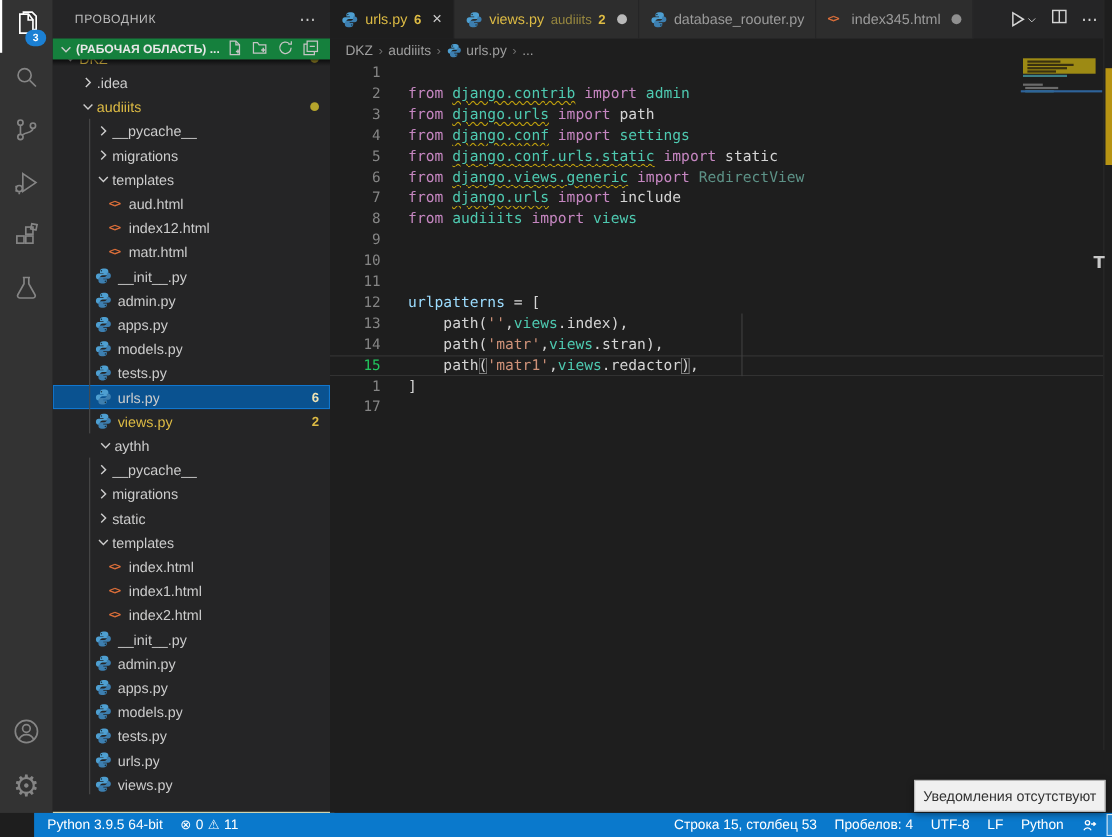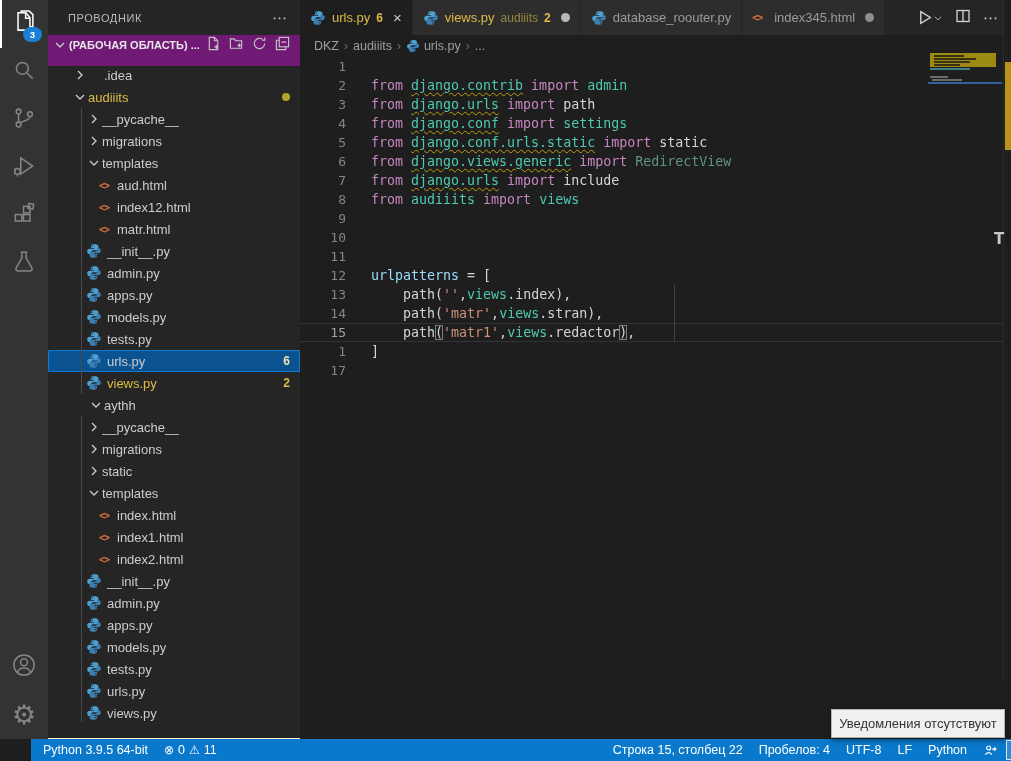--- a/index.html
+++ b/index.html
@@ -16,21 +16,21 @@
   .ab-item.active::before{content:"";position:absolute;left:0;top:0;width:2px;height:48px;background:#ffffff;}
   .ab-item svg{width:26px;height:26px;stroke:currentColor;fill:none;stroke-width:1.4;}
   .ab-badge{position:absolute;right:6px;bottom:6px;min-width:15px;height:15px;border-radius:9px;background:#1b80d4;color:#fff;
     font-size:9.5px;display:flex;align-items:center;justify-content:center;padding:0 2px;font-weight:bold;}
   .ab-gear{font-size:27px;line-height:1;color:#858585;}
   
   .sidebar{position:absolute;left:48px;top:0;width:252px;height:756px;background:#252526;color:#cccccc;}
   .sb-title{height:35px;display:flex;align-items:center;padding:0 12px 0 20px;font-size:11px;letter-spacing:.6px;color:#bbbbbb;}
   .sb-title .spacer{flex:1;}
   .sb-ellipsis{color:#c5c5c5;font-size:15px;letter-spacing:1px;cursor:pointer;}
-  .sb-section{height:19px;display:flex;align-items:center;padding:0 10px 12px 4px;font-size:11px;font-weight:bold;color:#e7e7e7;position:relative;z-index:3;background:#701a75;}
+  .sb-section{height:19px;display:flex;align-items:center;padding:0 10px 0 4px;font-size:11px;font-weight:bold;color:#e7e7e7;position:relative;z-index:3;background:#15803d;}
   .sb-section .chev{width:16px;height:16px;margin-right:1px;}
   .sb-section .lbl{white-space:nowrap;overflow:hidden;flex:1;}
   .sb-actions{display:flex;gap:8px;align-items:center;}
   .sb-actions svg{width:15px;height:15px;stroke:#c5c5c5;fill:none;stroke-width:1.2;cursor:pointer;}
   .sb-shadow{position:absolute;left:0;top:54px;width:252px;height:6px;background:linear-gradient(#000a,#0000);z-index:2;pointer-events:none;}
   .tree{position:absolute;left:0;top:54px;width:252px;height:668px;overflow:hidden;}
   .trow{height:22px;display:flex;align-items:center;font-size:13px;position:relative;cursor:pointer;white-space:nowrap;}
   .trow .chev{width:16px;height:16px;flex:none;}
   .trow .ficon{width:16px;height:16px;flex:none;margin-right:5px;display:flex;align-items:center;justify-content:center;}
   .trow .lbl{overflow:hidden;}
@@ -60,21 +60,21 @@
   .tabspace .more{color:#d4d4d4;font-size:15px;letter-spacing:1px;cursor:pointer;}
   .breadcrumb{height:22px;display:flex;align-items:center;font-size:12.5px;color:#9f9f9f;padding-left:14px;gap:5px;}
   .breadcrumb .sep{color:#6f6f6f;font-size:12px;}
   .bc-item{display:flex;align-items:center;gap:4px;cursor:pointer;}
   
   .code{position:absolute;left:0;top:57px;width:711px;bottom:0;font-family:"DejaVu Sans Mono","Liberation Mono",monospace;font-size:13.3px;}
   .cline{height:19px;line-height:19px;white-space:pre;position:relative;}
   .cline .ln{display:inline-block;width:46px;text-align:right;color:#858585;font-size:13px;}
   .cline .lc{position:absolute;left:71px;top:0;}
   .cline.cur{box-shadow:inset 0 1px 0 #323232, inset 0 -1px 0 #323232;}
-  .cline.cur .ln{color:#a3a3a3;}
+  .cline.cur .ln{color:#22c55e;}
   .tk-k{color:#c586c0;}
   .tk-m{color:#4ec9b0;text-decoration:underline;text-decoration-style:wavy;text-decoration-color:#bd9e0c;text-decoration-thickness:1px;text-underline-offset:2px;}
   .tk-t{color:#4ec9b0;}
   .tk-w{color:#d4d4d4;}
   .tk-s{color:#ce9178;}
   .tk-v{color:#9cdcfe;}
   .tk-d{color:#5d9287;}
   .tk-b{color:#d4d4d4;box-shadow:inset 0 0 0 1px #7d7d7d;}
   .indent-guide{position:absolute;left:374px;width:1px;background:#404040;}
   
@@ -197,21 +197,21 @@
   </div>
   <div class="sb-shadow"></div>
   <div class="tree" id="tree">
       <div class="trow warn" style="position: absolute; left: 0px; right: 0px; top: -12px; padding-left: 8px;">
         <span class="chev"><svg viewBox="0 0 16 16">
             <path d="M4 6l4 4 4-4"></path>
           </svg></span>
         <span class="lbl">DKZ</span>
         <span class="tdot"></span>
       </div>
-      <div class="trow" style="position: absolute; left: 0px; right: 0px; top: 10px; padding-left: 24px; gap: 16px;">
+      <div class="trow" style="position: absolute; left: 0px; right: 0px; top: 10px; padding-left: 24px;">
         <span class="chev"><svg viewBox="0 0 16 16">
             <path d="M6 4l4 4-4 4"></path>
           </svg></span>
         <span class="lbl">.idea</span>
       </div>
       <div class="trow warn" style="position: absolute; left: 0px; right: 0px; top: 32px; padding-left: 24px;">
         <span class="chev"><svg viewBox="0 0 16 16">
             <path d="M4 6l4 4 4-4"></path>
           </svg></span>
         <span class="lbl">audiiits</span>
@@ -601,21 +601,21 @@
       <div class="st-item">Python 3.9.5 64-bit</div>
       <div class="st-item">
         <span class="st-ico">⊗</span>
         <span>0</span>
         <span class="st-ico">⚠</span>
         <span>11</span>
       </div>
     </div>
   <div class="st-right" id="st-right">
 
-  <div class="st-item">Строка 15, столбец 22</div>
+  <div class="st-item">Строка 15, столбец 53</div>
       <div class="st-item">Пробелов: 4</div>
       <div class="st-item">UTF-8</div>
       <div class="st-item">LF</div>
       <div class="st-item">Python</div>
       <div class="st-item">
         <span style="display:flex;">
           <svg viewBox="0 0 16 16" width="15" height="15">
             <circle cx="6" cy="5.3" r="2.1"></circle>
             <path d="M2.5 12.5a3.8 3.8 0 0 1 7 0"></path>
             <path d="M9.5 6.5h4M11.8 4.8l1.9 1.7-1.9 1.7"></path>

